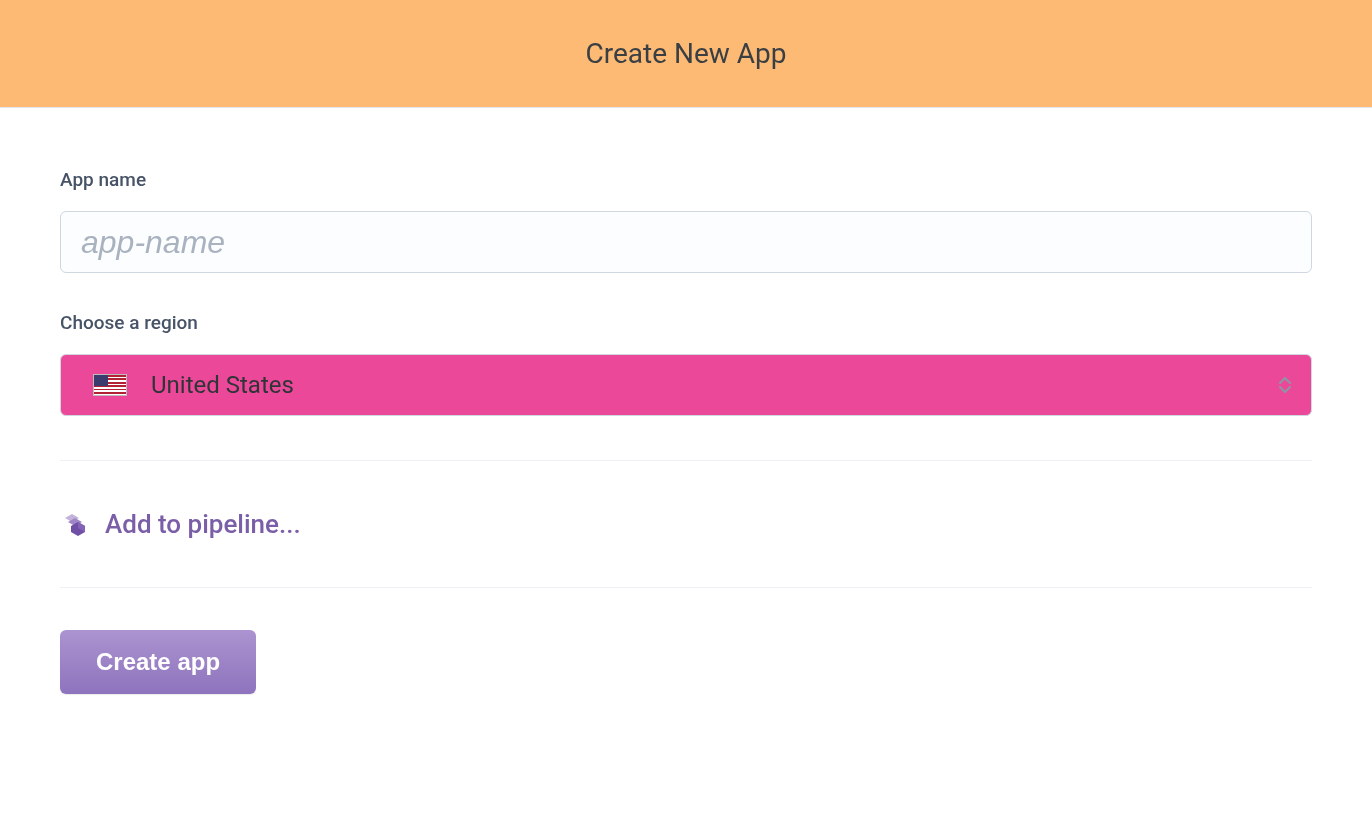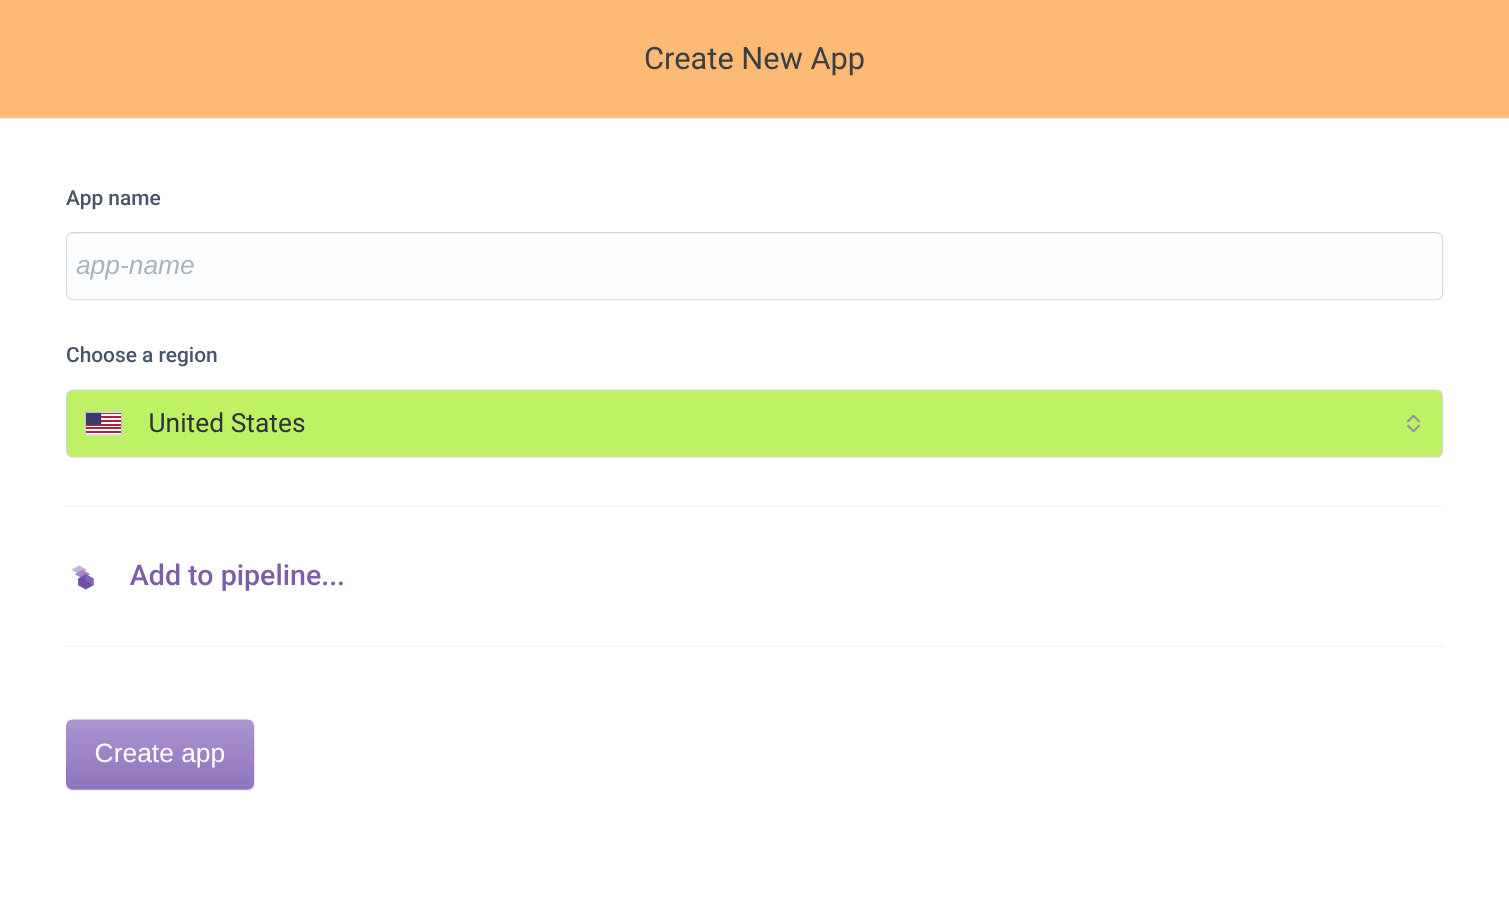--- a/index.html
+++ b/index.html
@@ -36,43 +36,43 @@
     font-size: 19px;
     font-weight: 500;
     color: #475366;
     margin-bottom: 20px;
   }
   .text-input {
     width: 100%;
     height: 62px;
     border: 1px solid #cfd7e1;
     border-radius: 6px;
-    padding: 0 8px;
-    font-size: 24px;
+    padding: 0 20px;
+    font-size: 32px;
     color: #333;
     background: #fcfdfe;
     outline: none;
   }
   .text-input::placeholder {
     color: #a9b3c0;
     font-style: italic;
   }
   .section-gap {
     margin-top: 38px;
   }
   .select-wrap {
     position: relative;
     width: 100%;
     height: 62px;
     border: 1px solid #cfd7e1;
     border-radius: 6px;
-    background: #bef264;
+    background: #ec4899;
     display: flex;
     align-items: center;
-    padding: 0 16px;
+    padding: 0 32px;
     cursor: pointer;
   }
   .flag {
     width: 34px;
     height: 22px;
     position: relative;
     margin-right: 24px;
     background: #ffffff;
     border: 1px solid #bcbcbc;
     overflow: hidden;
@@ -112,44 +112,44 @@
     height: 8px;
   }
   .divider {
     border: none;
     border-top: 1px solid #eef0f4;
     margin-top: 44px;
   }
   .pipeline-row {
     display: flex;
     align-items: center;
-    gap: 28px;
+    gap: 15px;
     margin-top: 48px;
     cursor: pointer;
   }
   .pipeline-icon {
     width: 30px;
     height: 30px;
     position: relative;
   }
   .pipeline-text {
     font-size: 26px;
     font-weight: 500;
     color: #7a5ea8;
   }
   .divider2 {
     border: none;
     border-top: 1px solid #eef0f4;
     margin-top: 48px;
   }
   .create-btn {
-    margin-top: 66px;
-    padding: 18px 26px;
+    margin-top: 42px;
+    padding: 18px 36px;
     font-size: 24px;
-    font-weight: 400;
+    font-weight: 700;
     color: #ffffff;
     background: linear-gradient(180deg, #ab94d0 0%, #8e74bd 100%);
     border: none;
     border-radius: 6px;
     cursor: pointer;
     box-shadow: 0 1px 1px rgba(0,0,0,0.08);
   }
 </style>
 </head>
 <body>

